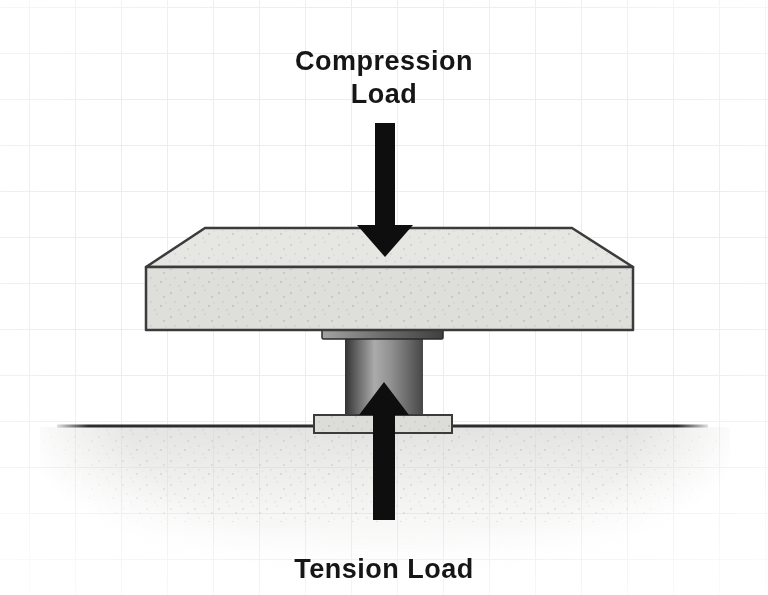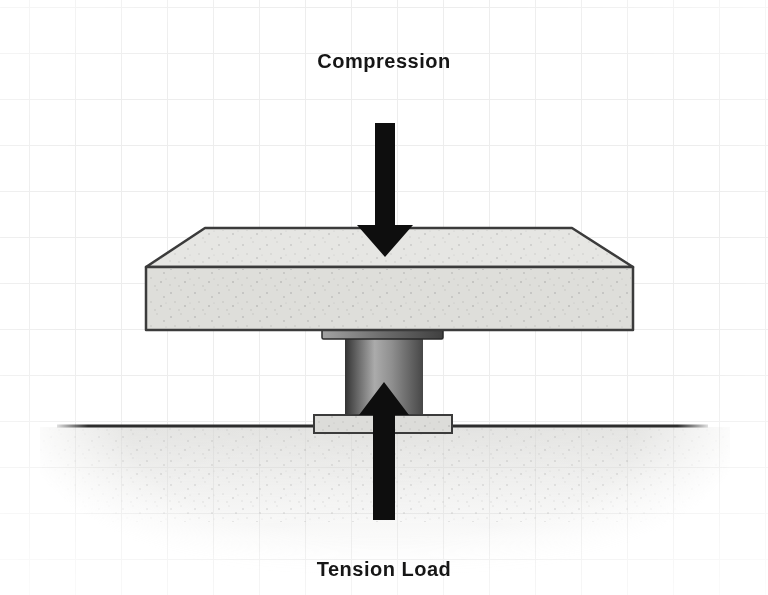--- a/index.html
+++ b/index.html
@@ -22,21 +22,21 @@
     -webkit-mask-image: radial-gradient(ellipse 88% 82% at 50% 42%, #000 50%, transparent 98%);
     mask-image: radial-gradient(ellipse 88% 82% at 50% 42%, #000 50%, transparent 98%);
   }
   svg.structure { position: absolute; inset: 0; }
   .label {
     position: absolute;
     left: 0;
     width: 768px;
     text-align: center;
     font-weight: bold;
-    font-size: 20px;
+    font-size: 27px;
     line-height: 33px;
     letter-spacing: 0.5px;
     color: var(--text, #161616);
   }
   .label-top { top: 45px; }
   .label-bottom { top: 553px; }
 </style>
 </head>
 <body>
 
@@ -128,17 +128,18 @@
       <rect x="148" y="269" width="483" height="59" fill="url(#speckle)" opacity="0.8"></rect>
     </g>
 
     <path d="M375,123 L395,123 L395,225 L413,225 L385,257 L357,225 L375,225 Z" fill="#0e0e0e"></path>
 
     <path d="M384,382 L409,415 L395,415 L395,520 L373,520 L373,415 L359,415 Z" fill="#0e0e0e"></path>
   </svg>
 
   <div class="label label-top">
     <div>Compression</div>
+    <div>Load</div>
   </div>
 
   <div class="label label-bottom">Tension Load</div>
 
 </div>
 
 </body></html>

